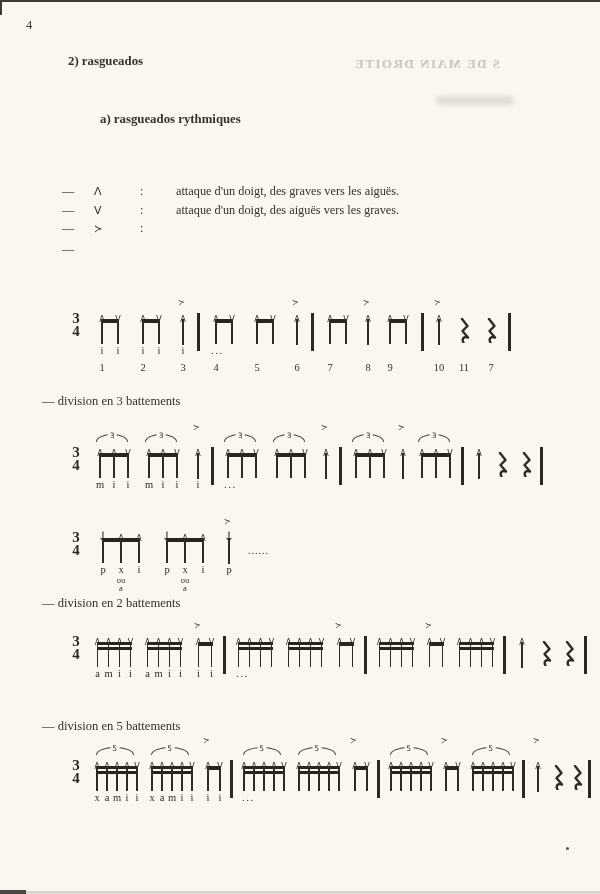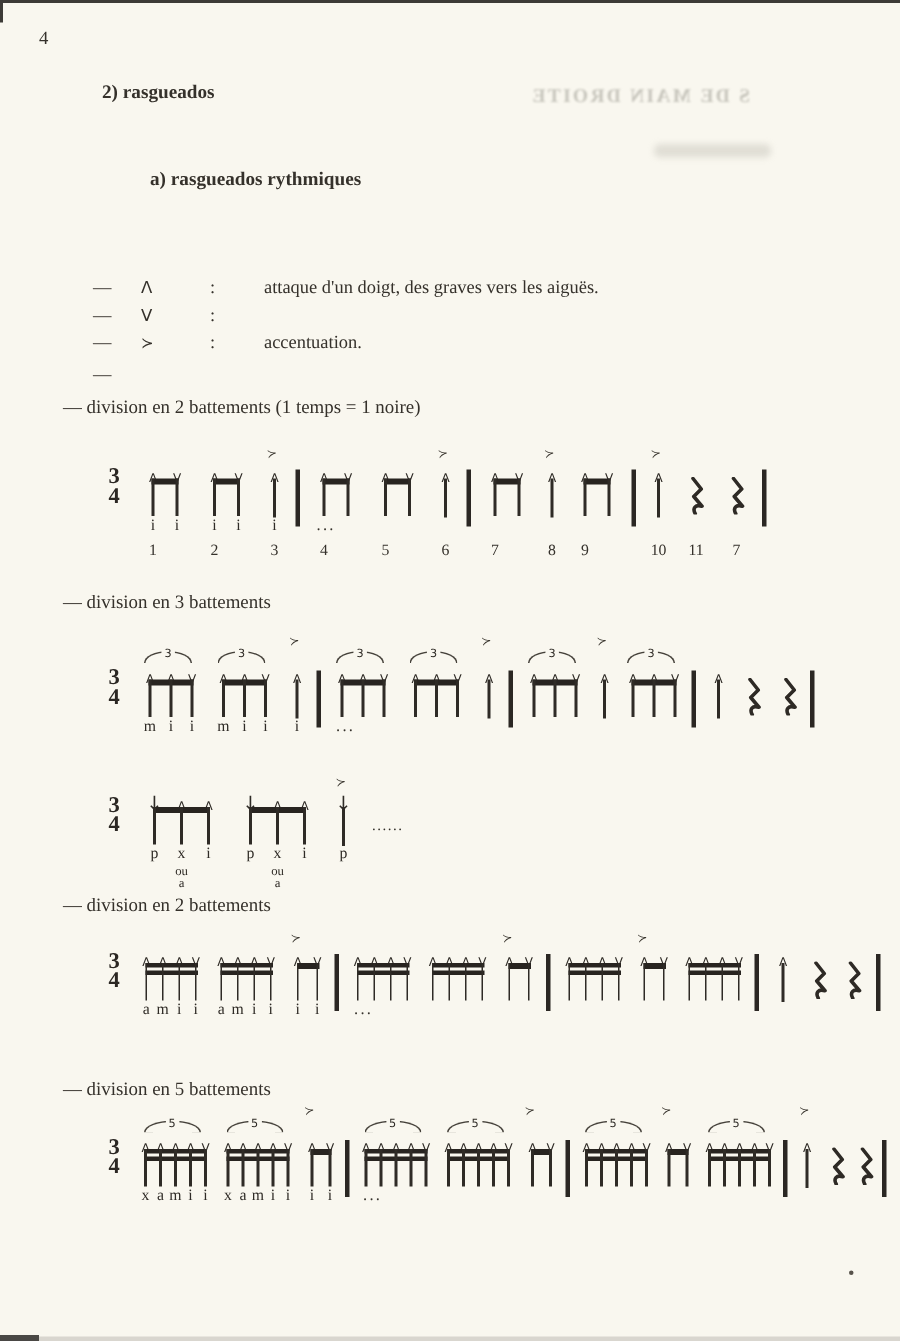--- a/index.html
+++ b/index.html
@@ -103,33 +103,32 @@
     <div class="lrow">
       <span>—</span>
       <span class="sym">Λ</span>
       <span>:</span>
       <span>attaque d'un doigt, des graves vers les aiguës.</span>
     </div>
     <div class="lrow">
       <span>—</span>
       <span class="sym">V</span>
       <span>:</span>
+      <span>attaque d'un doigt, des aiguës vers les graves.</span>
     </div>
     <div class="lrow">
       <span>—</span>
       <span class="sym acc-sym">≻</span>
       <span>:</span>
-      <span>accentuation.</span>
     </div>
     <div class="lrow4">
       <span>—</span>
     </div>
   </div>
 
-  <div class="section sec1">— division en 2 battements (1 temps = 1 noire)</div>
   <div class="section sec2">— division en 3 battements</div>
   <div class="section sec3">— division en 2 battements</div>
   <div class="section sec4">— division en 5 battements</div>
 
   <div class="stave st1">
       <div class="ncell c-sig" style="width: 20px;">
         <div class="row r-acc"></div>
         <div class="row r-marks"></div>
         <div class="row r-notes">
           <div class="timesig"><span class="tsn">3</span><br><span class="tsn">4</span></div>

